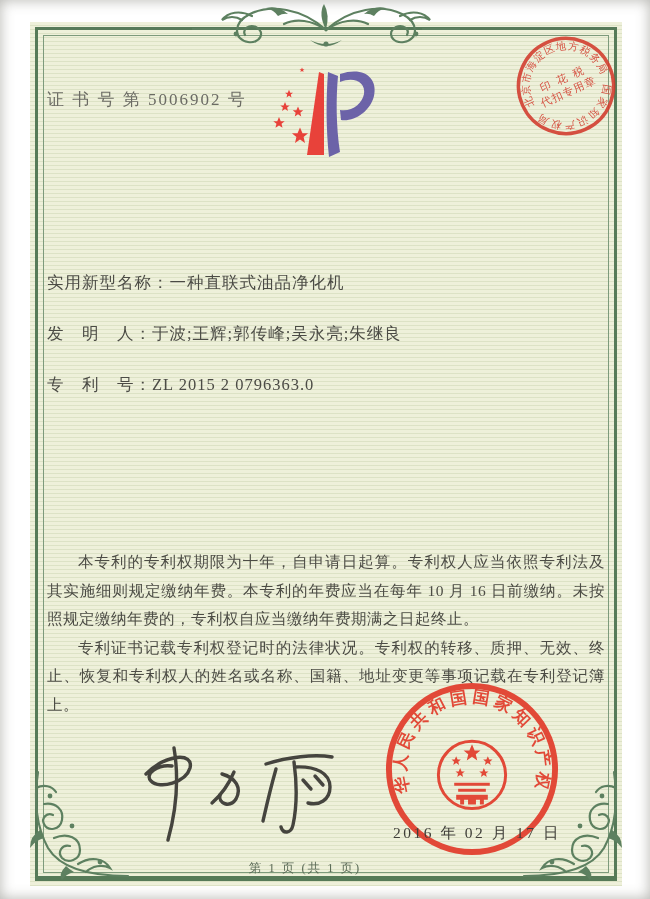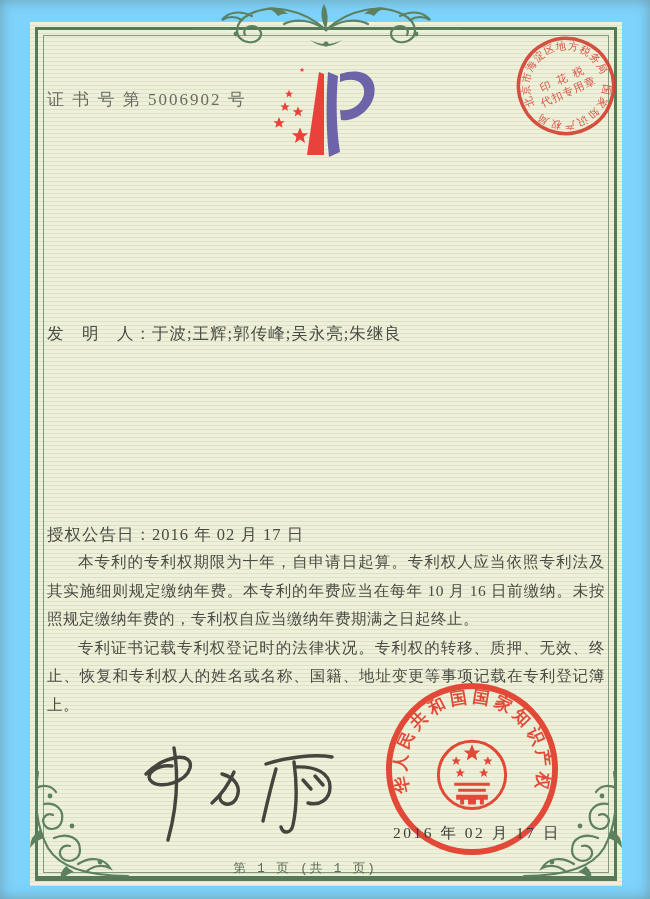--- a/index.html
+++ b/index.html
@@ -4,21 +4,21 @@
 <style>
   * { margin:0; padding:0; box-sizing:border-box; }
   html,body { width:650px; height:899px; }
   body {
     background:#d8d8d4;
     font-family:"Liberation Serif","DejaVu Serif",serif;
     position:relative; overflow:hidden;
   }
   #photo {
     position:absolute; left:0; top:0; width:650px; height:899px;
-    background:#7dd3fc;
+    background:#ffffff;
     box-shadow: inset 0 0 14px rgba(90,90,80,.45);
   }
   
   #paper {
     position:absolute; left:30px; top:22px; width:592px; height:864px;
     background:
       repeating-linear-gradient(0deg,
         rgba(150,170,115,.20) 0px, rgba(150,170,115,.20) 1px,
         rgba(0,0,0,0) 1px, rgba(0,0,0,0) 4px),
       #eef0da;
@@ -50,21 +50,21 @@
   #body-text p { text-indent:2em; }
   #officer { left:60px; top:766px; font-size:16px; color:#4b4b45; line-height:31px; letter-spacing:2px;}
   #signature-svg { left:118px; top:742px; }
   #seal-svg { left:383px; top:680px; opacity:.93; }
   #seal-date {
     left:393px; top:823px; font-size:15.5px; color:#3f3e39; letter-spacing:2.5px;
   }
   #tax-stamp-svg { left:512px; top:32px; opacity:.88; }
   #footer {
     left:0; top:860px; width:610px; text-align:center;
-    font-size:12.5px; color:#5a6a56; letter-spacing:2px;font-family:Liberation Mono, monospace;
+    font-size:12.5px; color:#5a6a56; letter-spacing:2px;
   }
   svg { overflow:visible; }
 </style>
 </head>
 <body>
 
 <div id="photo">
   <div id="paper"></div>
   <div id="frame-outer"></div>
   <div id="frame-inner"></div>
@@ -160,25 +160,28 @@
       </text>
       <text font-size="9.5" letter-spacing="2">
         <textPath href="#taxBottom" startOffset="50%" text-anchor="middle">国家知识产权局</textPath>
       </text>
       <text x="50" y="46" font-size="10" text-anchor="middle" letter-spacing="2">印 花 税</text>
       <text x="50" y="59" font-size="10" text-anchor="middle" letter-spacing="1">代扣专用章</text>
     </g>
   </svg>
 
 
+  <div class="abs field-row" style="top:272px">
+    <span class="field-label">实用新型名称：</span><span class="field-value">一种直联式油品净化机</span>
+  </div>
   <div class="abs field-row" style="top:323px">
     <span class="field-label">发　明　人：</span><span class="field-value">于波;王辉;郭传峰;吴永亮;朱继良</span>
   </div>
-  <div class="abs field-row" style="top:524px">
-    <span class="field-label">授权公告日：</span><span class="field-value">2016 年 02 月 17 日</span>
+  <div class="abs field-row" style="top:374px">
+    <span class="field-label">专　利　号：</span><span class="field-value">ZL 2015 2 0796363.0</span>
   </div>
 
   <div class="abs" id="body-text">
     <p>本专利的专利权期限为十年，自申请日起算。专利权人应当依照专利法及其实施细则规定缴纳年费。本专利的年费应当在每年 10 月 16 日前缴纳。未按照规定缴纳年费的，专利权自应当缴纳年费期满之日起终止。</p>
     <p>专利证书记载专利权登记时的法律状况。专利权的转移、质押、无效、终止、恢复和专利权人的姓名或名称、国籍、地址变更等事项记载在专利登记簿上。</p>
   </div>
 
 
   <svg class="abs" id="signature-svg" width="248" height="104" viewBox="0 0 248 104">
     <g stroke="#45443e" fill="none" stroke-width="3.4" stroke-linecap="round" stroke-linejoin="round">

